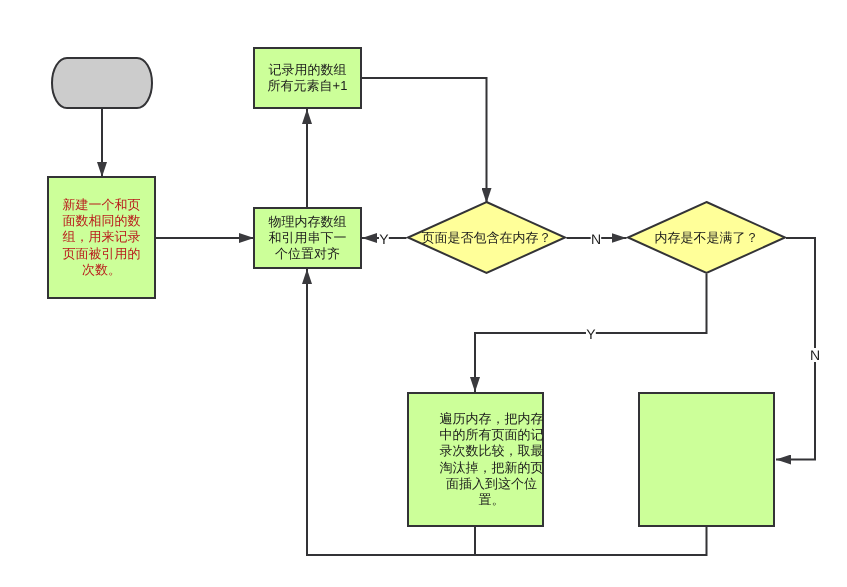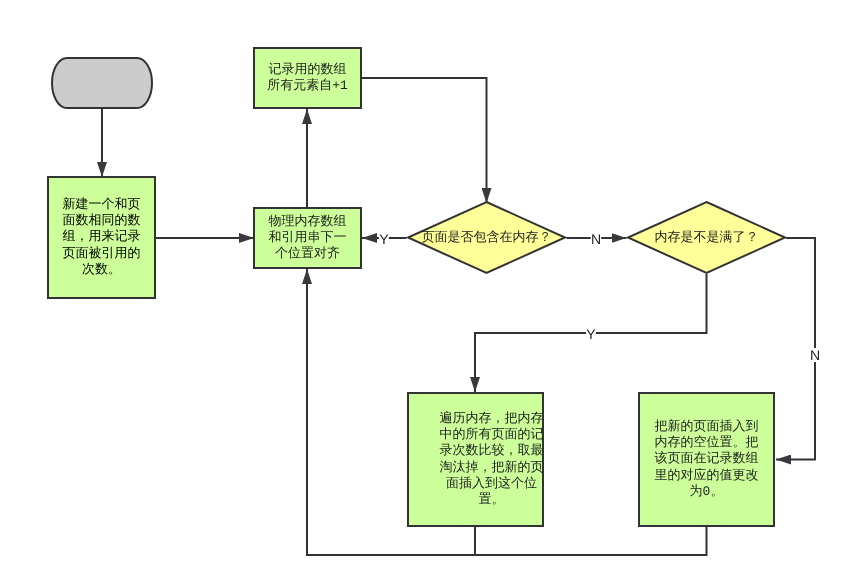--- a/index.html
+++ b/index.html
@@ -6,21 +6,21 @@
   html,body{margin:0;padding:0;background:#ffffff;}
   #page{position:relative;width:847px;height:587px;background:#ffffff;overflow:hidden;
         font-family:"Liberation Sans",sans-serif;
         -webkit-font-smoothing:antialiased;text-rendering:geometricPrecision;}
   svg.chart{position:absolute;left:0;top:0;width:847px;height:587px;display:block;}
   .nodetext{position:absolute;transform:translateZ(0);display:flex;
     align-items:center;justify-content:center;
     text-align:center;font-size:13px;line-height:16.05px;color:#1c1c1c;
     font-family:"Liberation Sans",sans-serif;pointer-events:none;}
   .nodetext .lines{display:block;width:100%;}
-  .nodetext .tline{display:block;white-space:nowrap;font-family:Liberation Mono, monospace;}
+  .nodetext .tline{display:block;white-space:nowrap;}
   .elabel{position:absolute;font-size:14px;will-change:transform;color:#1c1c1c;
     line-height:1;font-family:"Liberation Sans",sans-serif;background:#ffffff;
     padding:0 0.5px;transform:translate(-50%,-50%);text-align:center;}
 </style>
 </head>
 <body>
 
 <div id="page">
 
   <svg class="chart" id="chart" viewBox="0 0 847 587" xmlns="http://www.w3.org/2000/svg">
@@ -47,21 +47,21 @@
         <rect x="254" y="48" width="107" height="60" fill="#ccff99" stroke="#333336" stroke-width="2" stroke-linejoin="miter"></rect>
         <rect x="254" y="208" width="107" height="60" fill="#ccff99" stroke="#333336" stroke-width="2" stroke-linejoin="miter"></rect>
         <polygon points="486.5,202 565,237.5 486.5,273 408,237.5" fill="#ffff99" stroke="#333336" stroke-width="2" stroke-linejoin="miter"></polygon>
         <polygon points="706.5,202 785,237.5 706.5,273 628,237.5" fill="#ffff99" stroke="#333336" stroke-width="2" stroke-linejoin="miter"></polygon>
         <rect x="408" y="393" width="135" height="133" fill="#ccff99" stroke="#333336" stroke-width="2" stroke-linejoin="miter"></rect>
         <rect x="639" y="393" width="135" height="133" fill="#ccff99" stroke="#333336" stroke-width="2" stroke-linejoin="miter"></rect>
       </g>
   </svg>
 
 
-  <div class="nodetext" style="left: 47px; top: 176px; width: 109px; height: 123px; color: #000000;">
+  <div class="nodetext" style="left: 47px; top: 176px; width: 109px; height: 123px; color: #b91c1c;">
     <div class="lines">
       <div class="tline">新建一个和页</div>
       <div class="tline">面数相同的数</div>
       <div class="tline">组，用来记录</div>
       <div class="tline">页面被引用的</div>
       <div class="tline">次数。</div>
     </div>
   </div>
 
   <div class="nodetext" style="left: 253px; top: 47px; width: 109px; height: 62px; color: rgb(28, 28, 28);">
@@ -95,28 +95,19 @@
     <div class="lines">
       <div class="tline">遍历内存，把内存</div>
       <div class="tline">中的所有页面的记</div>
       <div class="tline">录次数比较，取最</div>
       <div class="tline">淘汰掉，把新的页</div>
       <div class="tline">面插入到这个位</div>
       <div class="tline">置。</div>
     </div>
   </div>
 
-  <div class="nodetext" style="left: 638px; top: 392px; width: 137px; height: 135px; color: rgb(28, 28, 28);">
-    <div class="lines">
-      <div class="tline">把新的页面插入到</div>
-      <div class="tline">内存的空位置。把</div>
-      <div class="tline">该页面在记录数组</div>
-      <div class="tline">里的对应的值更改</div>
-      <div class="tline">为0。</div>
-    </div>
-  </div>
 
   <div class="elabel" style="left: 384.2px; top: 239.3px; color: rgb(28, 28, 28);">Y</div>
   <div class="elabel" style="left: 596.2px; top: 239.3px; color: rgb(28, 28, 28);">N</div>
   <div class="elabel" style="left: 591px; top: 334.4px; color: rgb(28, 28, 28);">Y</div>
   <div class="elabel" style="left: 815px; top: 355.3px; color: rgb(28, 28, 28);">N</div>
 
 </div>
 
 </body></html>

